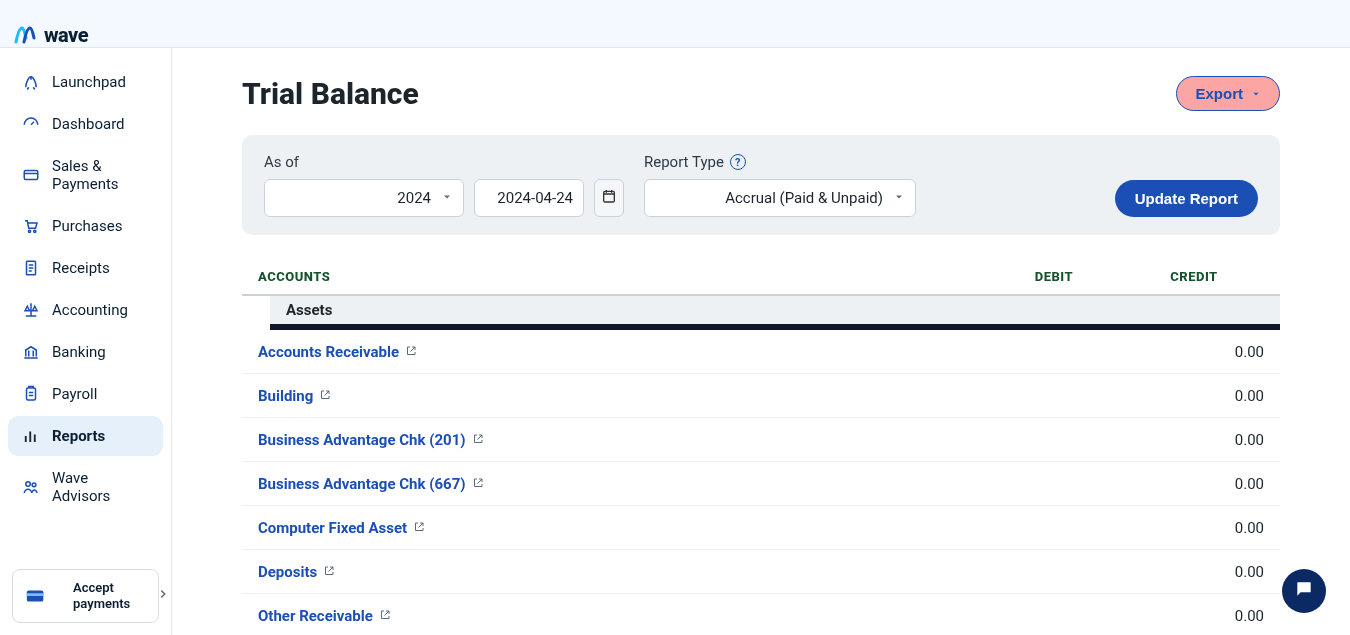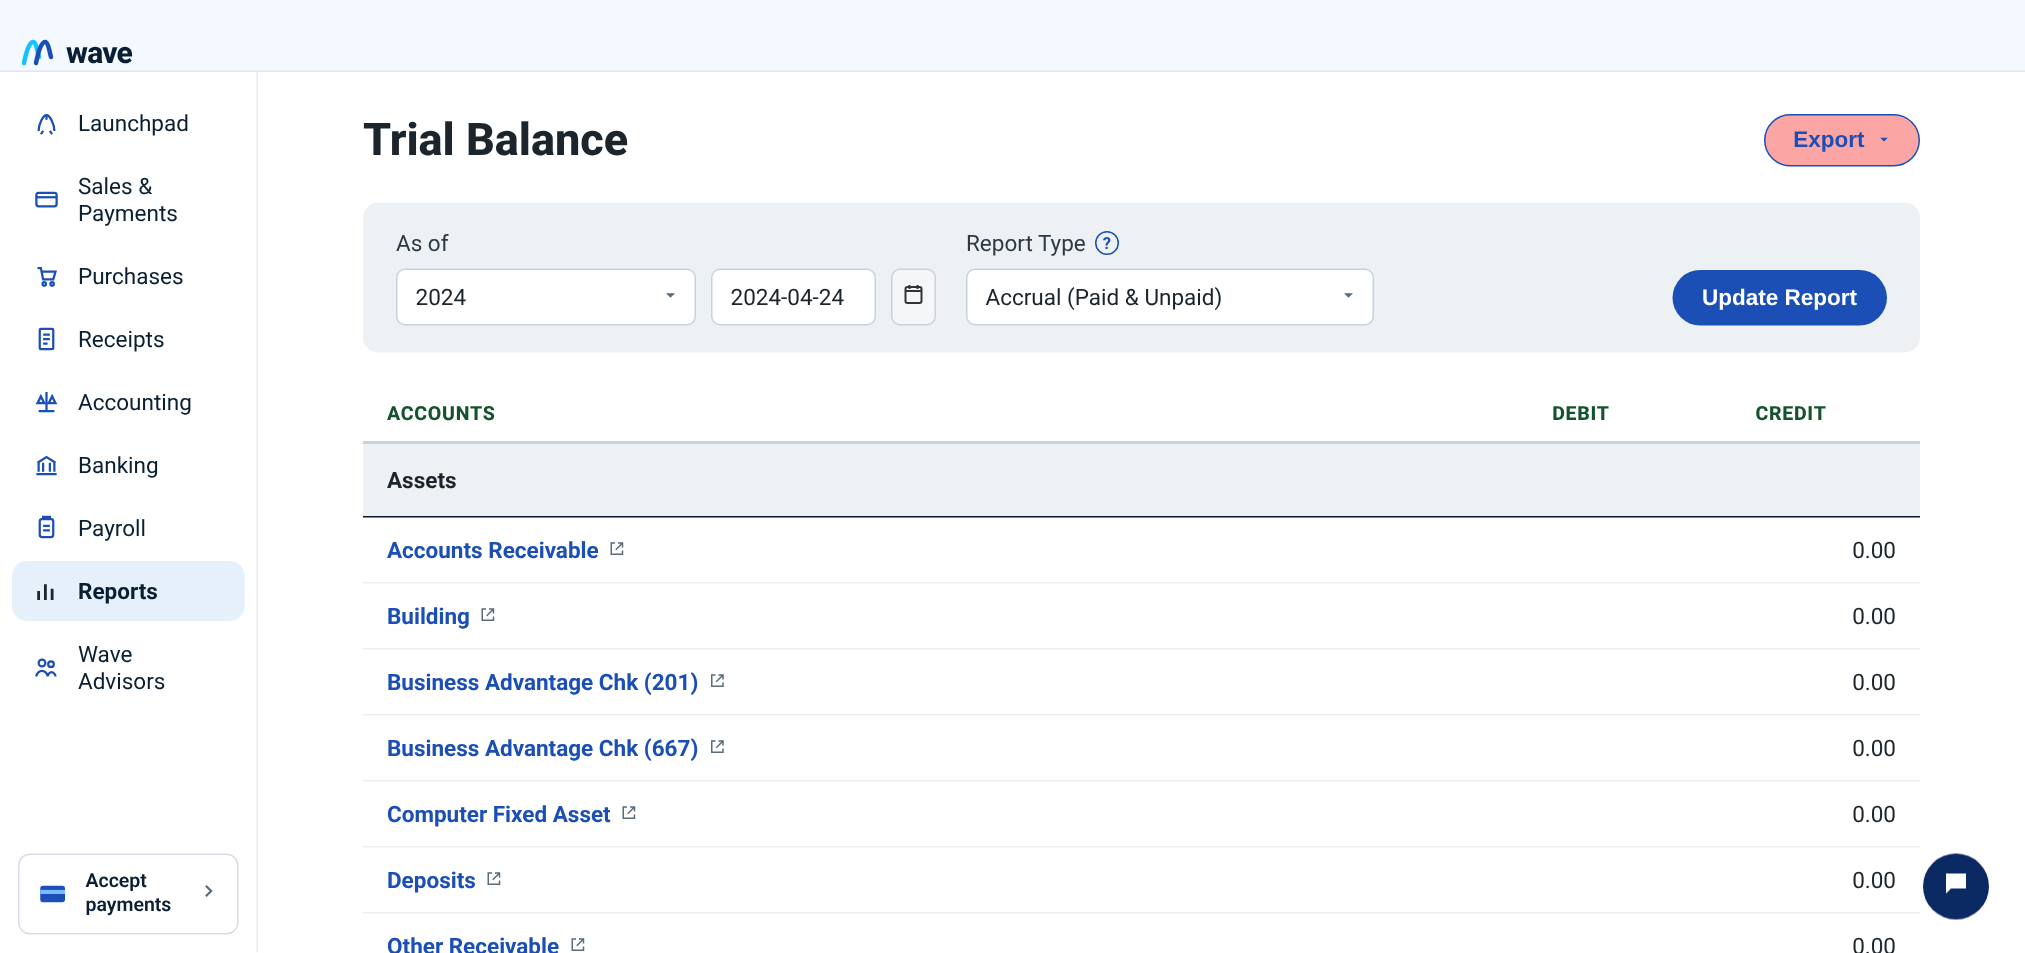--- a/index.html
+++ b/index.html
@@ -72,21 +72,21 @@
   .nav-item svg { width:18px; height:18px; }
   .sidebar-footer {
     padding: 12px;
   }
   .promo {
     border: 1px solid #d6dde6;
     border-radius: 8px;
     padding: 10px 12px;
     display: flex;
     align-items: center;
-    gap: 10px;
+    gap: 26px;
     cursor: pointer;
   }
   .promo .icon {
     width: 22px; height: 22px;
     display:flex; align-items:center; justify-content:center;
   }
   .promo-text { flex:1; font-size:13px; font-weight:600; line-height:1.25; color:#0a1f33;}
   .promo-chevron { color:#5a6b7b; }
   .main {
     flex: 1;
@@ -148,20 +148,21 @@
     border:1px solid #c9d2db;
     border-radius:6px;
     height:38px;
     padding: 0 32px 1px 12px;
     font-size:15px;
     color:#1c252c;
     position:relative;
     display:flex;
     align-items:center;
     cursor:pointer;
+    justify-content:flex-end;
   }
   .select .caret, .date-input .cal-btn-sep { position:absolute; right:10px; top:50%; transform:translateY(-50%); color:#5a6b7b; }
   .asof-group { display:flex; gap:10px; align-items:center; }
   .asof-year { width: 200px; }
   .asof-date { width: 110px; padding-right:10px;}
   .cal-btn {
     width:30px; height:38px; border:1px solid #c9d2db; border-radius:6px; background:#f4f6f8;
     display:flex; align-items:center; justify-content:center; cursor:pointer;
   }
   .report-type-sel { width: 272px; }
@@ -184,25 +185,26 @@
   }
   .th {
     font-size:13px;
     font-weight:800;
     letter-spacing:0.5px;
     color:#14532d;
   }
   .th.num { text-align:center; }
   .section-row {
     background:#eef1f4;
-    padding: 15px 16px;
+    padding: 5px 16px;
     font-weight:700;
     font-size:15px;
     color:#1c252c;
-    border-bottom:1px solid #0f172a;
+    border-bottom:6px solid #0f172a;
+    margin-left:28px;
   }
   .tr.body {
     padding: 12px 16px;
     border-bottom:1px solid #eceff2;
   }
   .acct-link {
     color:#1b4fb6;
     font-weight:700;
     font-size:15px;
     display:inline-flex;
@@ -249,20 +251,29 @@
             <svg viewBox="0 0 24 24" fill="none" stroke="currentColor" stroke-width="2">
               <path d="M5 19c0-6 4-14 7-14s7 8 7 14"></path>
               <path d="M9 19l-2 3M15 19l2 3M12 5v4"></path>
             </svg>
           </span>
         <span>Launchpad</span>
       </div>
       <div class="nav-item">
         <span class="icon">
             <svg viewBox="0 0 24 24" fill="none" stroke="currentColor" stroke-width="2">
+              <path d="M3 13a9 9 0 0118 0"></path>
+              <path d="M12 13l4-4"></path>
+            </svg>
+          </span>
+        <span>Dashboard</span>
+      </div>
+      <div class="nav-item">
+        <span class="icon">
+            <svg viewBox="0 0 24 24" fill="none" stroke="currentColor" stroke-width="2">
               <rect x="3" y="6" width="18" height="12" rx="2"></rect>
               <path d="M3 10h18"></path>
             </svg>
           </span>
         <span>Sales &amp; Payments</span>
       </div>
       <div class="nav-item">
         <span class="icon">
             <svg viewBox="0 0 24 24" fill="none" stroke="currentColor" stroke-width="2">
               <path d="M4 5h3l2 10h9l2-7H8"></path>

